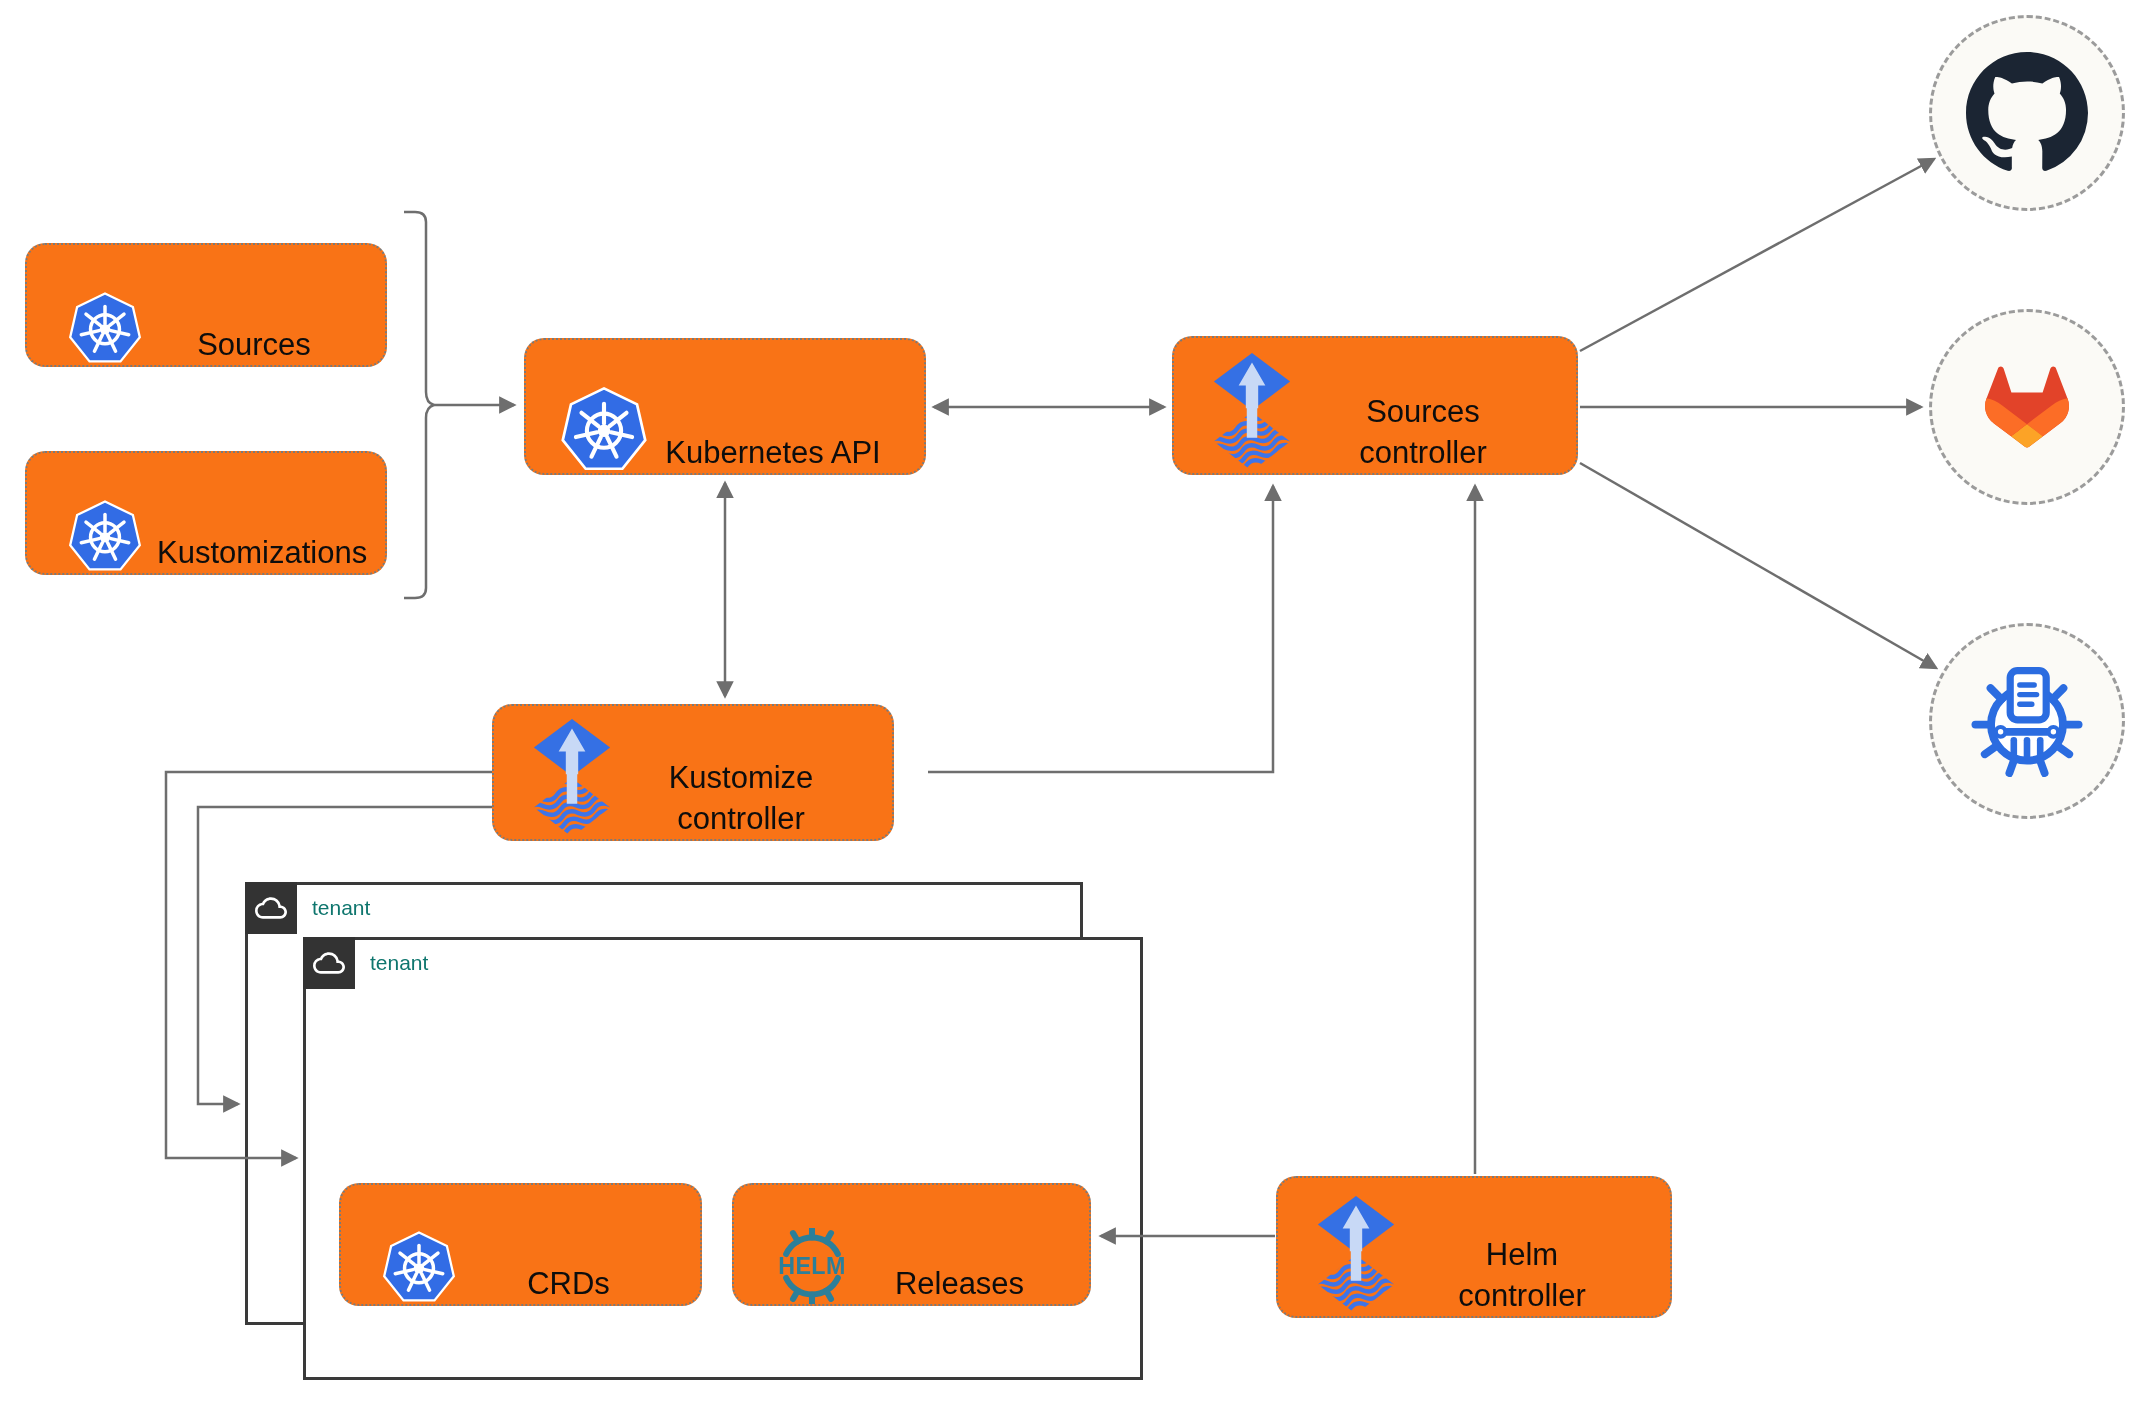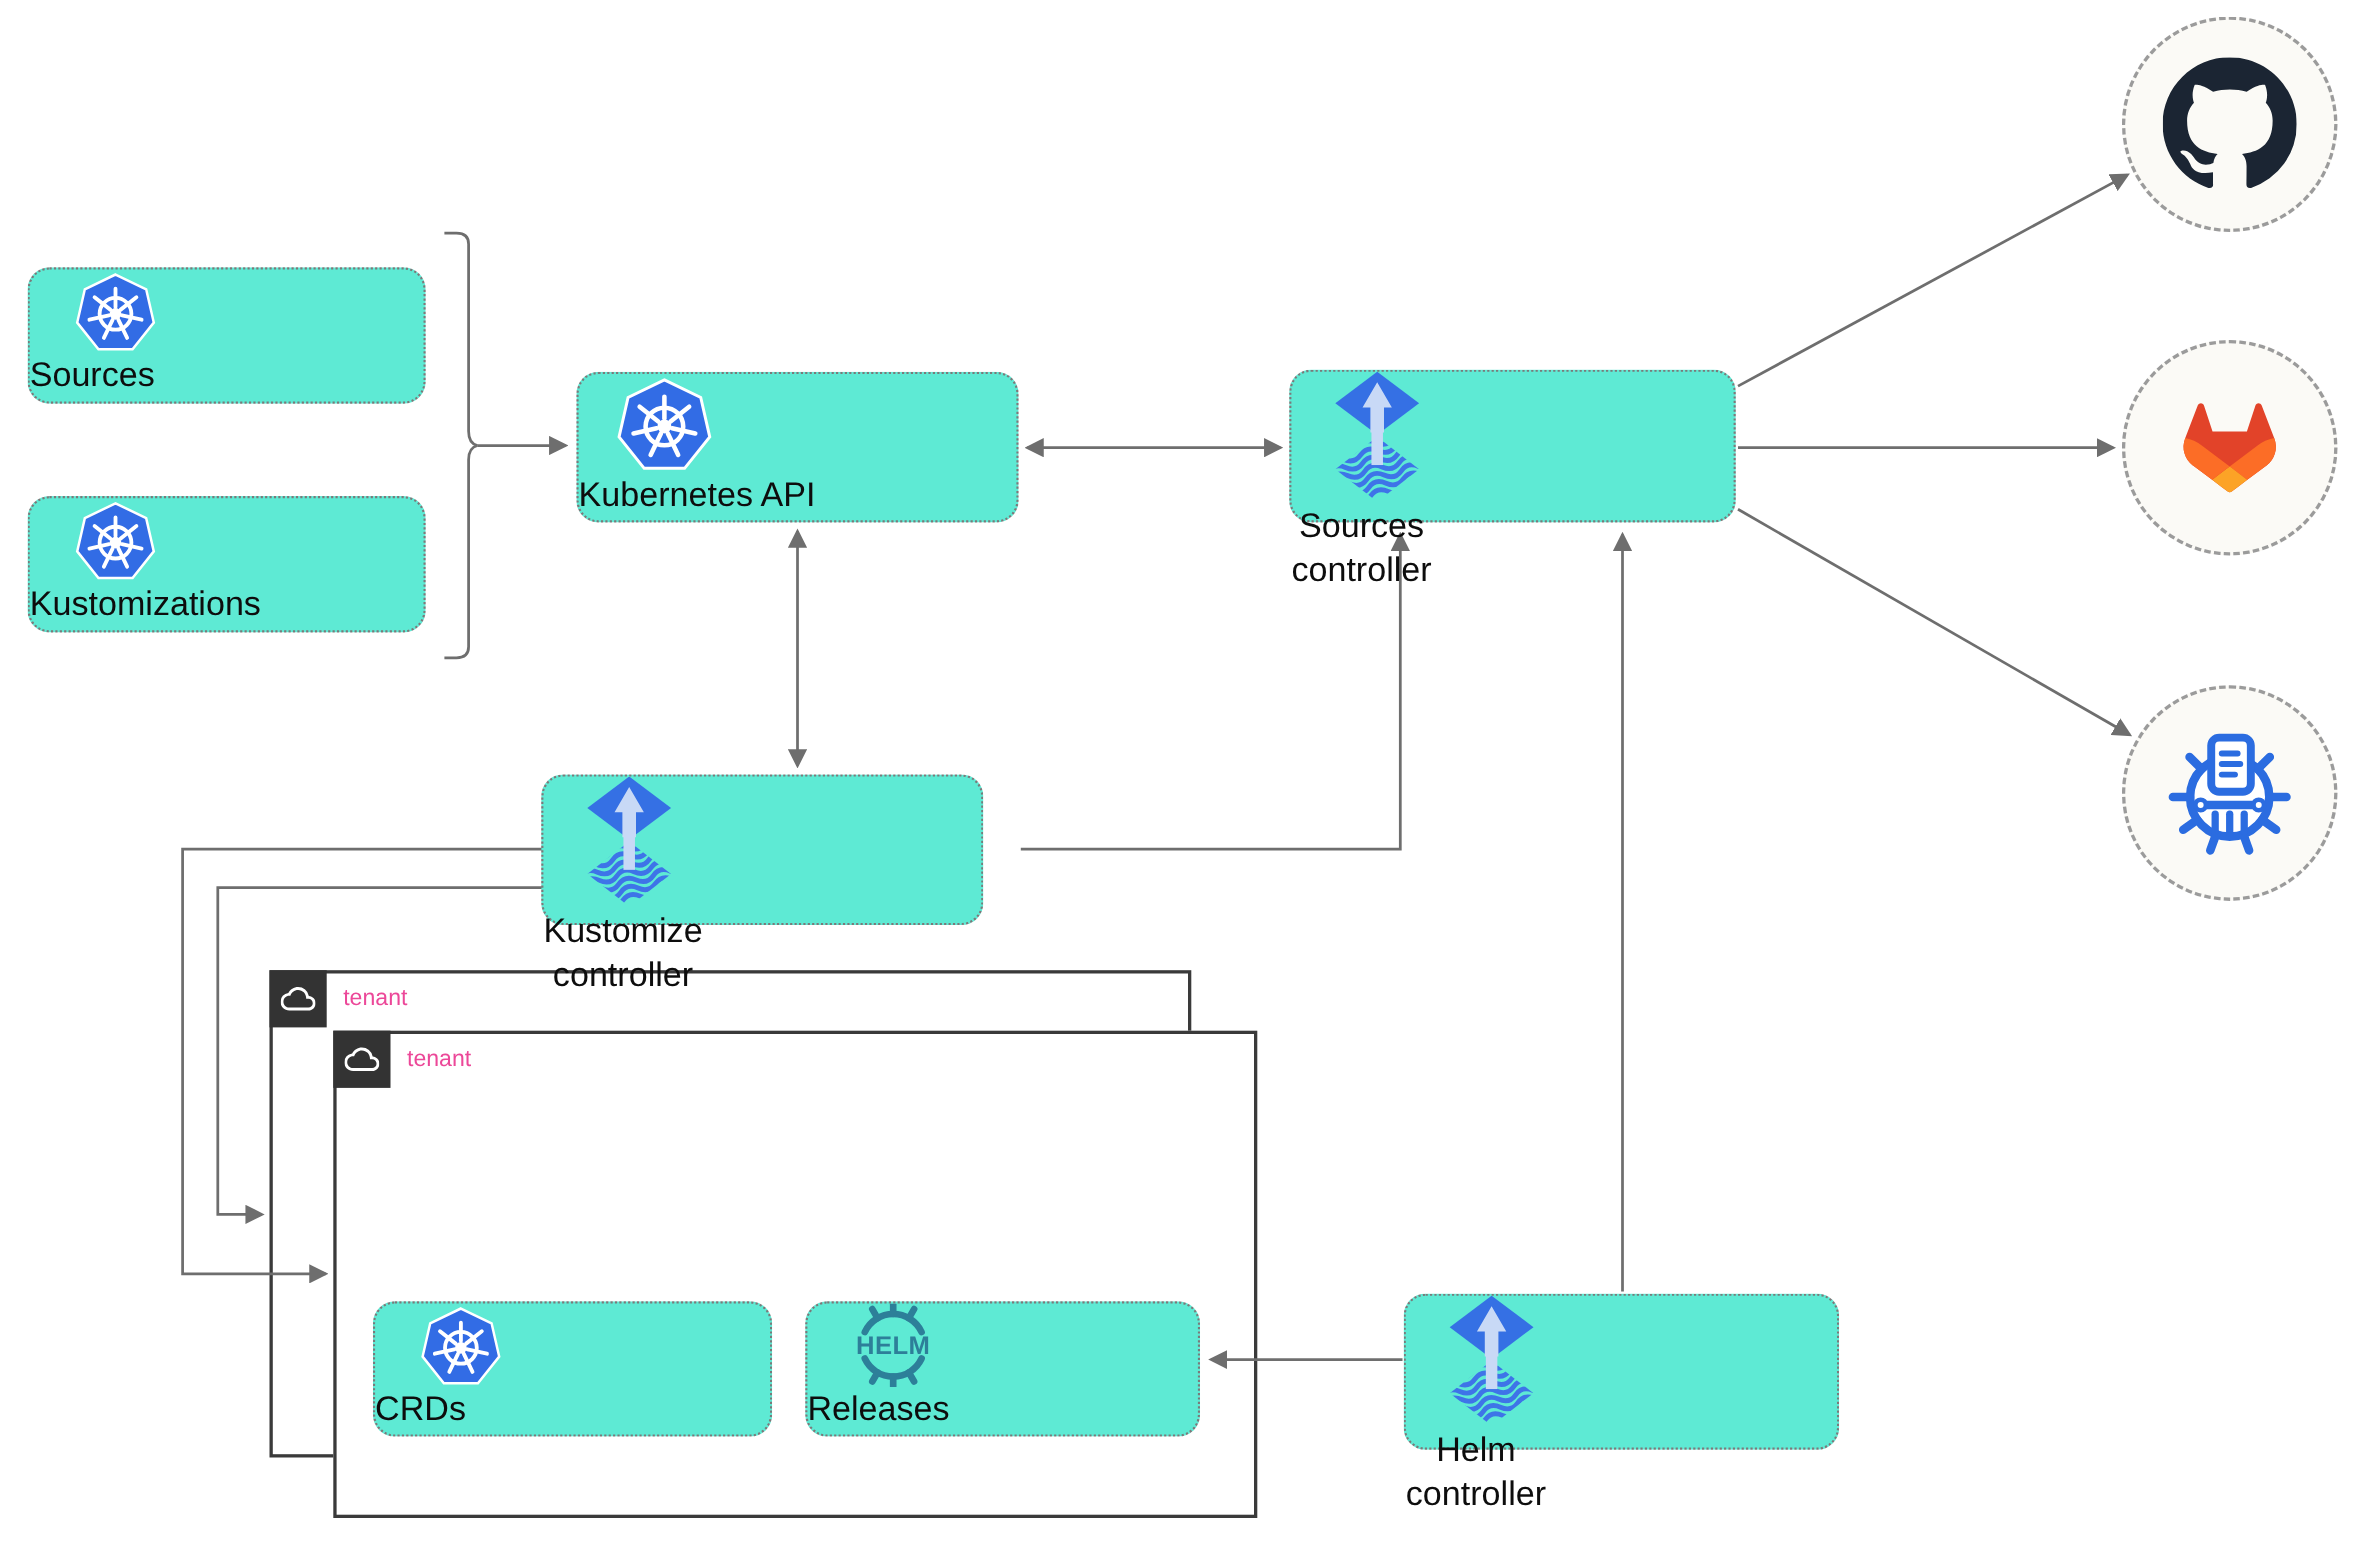--- a/index.html
+++ b/index.html
@@ -1,35 +1,35 @@
 <!DOCTYPE html>
 <html><head>
 <meta charset="utf-8">
 <style>
   html,body{margin:0;padding:0;background:#fff;}
   .canvas{position:relative;width:2144px;height:1407px;background:#ffffff;overflow:hidden;
           font-family:"Liberation Sans","DejaVu Sans",sans-serif;}
 
   
-  .node{position:absolute;background:#5eead4;border:2px dotted #7a7a7a;border-radius:20px;
-        display:flex;align-items:flex-start;box-sizing:border-box;z-index:10;flex-direction:column;}
+  .node{position:absolute;background:#f97316;border:2px dotted #7a7a7a;border-radius:20px;
+        display:flex;align-items:flex-end;box-sizing:border-box;z-index:10;}
   .node .icon{flex:none;width:104px;display:flex;justify-content:center;align-items:center;margin-left:26px;}
   .node .label{flex:1;text-align:center;margin-right:34px;font-size:31px;color:#0d0d0d;
                white-space:pre-line;line-height:1.3;}
 
   
   .provider{position:absolute;width:196px;height:196px;border-radius:50%;border:3px dashed #9b9b9b;
             background:#fbfaf6;display:flex;align-items:center;justify-content:center;box-sizing:border-box;z-index:10;}
 
   
   .tenant{position:absolute;background:#ffffff;border:3px solid #3a3a3a;box-sizing:border-box;}
   .tenant .tab{position:absolute;left:-3px;top:-3px;width:52px;height:52px;background:#333333;
                display:flex;align-items:center;justify-content:center;}
   .tenant .tab svg{width:32px;height:32px;}
-  .tenant .tlabel{position:absolute;left:64px;top:11px;font-size:21px;color:#ec4899;}
+  .tenant .tlabel{position:absolute;left:64px;top:11px;font-size:21px;color:#0f766e;}
   .tenant-outer{z-index:1;}
   .tenant-inner{z-index:2;}
 
   .connectors{position:absolute;left:0;top:0;z-index:5;pointer-events:none;}
 
   .i-k8s svg{width:76px;height:76px;}
   .i-flux svg{width:100px;height:120px;}
   .i-helm svg{width:96px;height:76px;}
   .p-github svg{width:122px;height:122px;}
   .p-gitlab svg{width:166px;height:166px;}

